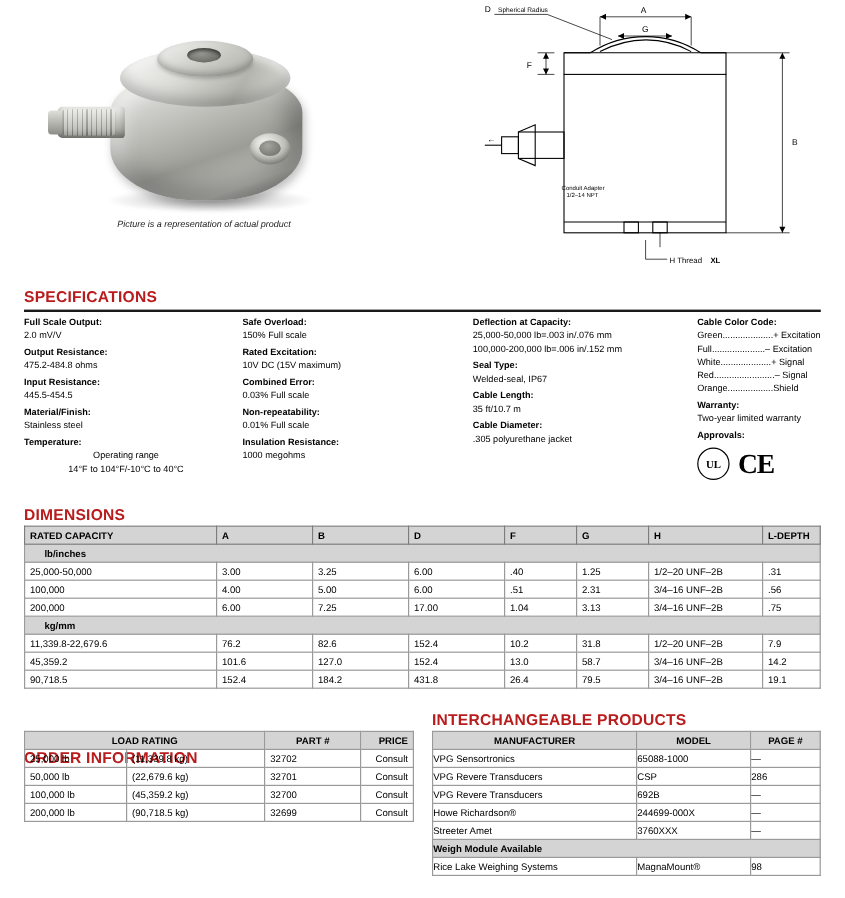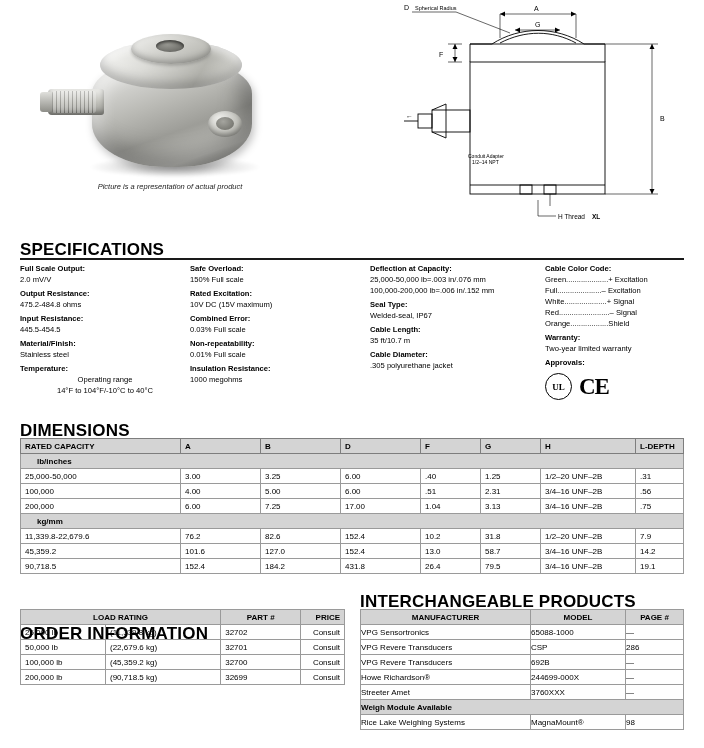--- a/index.html
+++ b/index.html
@@ -78,30 +78,30 @@
     position:absolute; left:60px; top:128px; width:170px; height:20px;
     border-radius:50%;
     background: radial-gradient(ellipse at center, rgba(0,0,0,.28) 0%, rgba(0,0,0,0) 72%);
     filter: blur(1px);
   }
 
   .drawing-wrap { position: absolute; left: 360px; top: 0; width: 344px; height: 232px; }
 
   
   .sec-title {
-    color: #000000; font-weight: bold; font-size: 17px; letter-spacing: .2px;
+    color: #b91c1c; font-weight: bold; font-size: 13px; letter-spacing: .2px;
   }
 
   
   .specs-head { position: absolute; left: 20px; top: 240px; }
   .specs-rule { position: absolute; left: 20px; top: 258px; width: 664px; height: 2px; background: #1a1a1a; }
 
   .specs-grid {
     position: absolute; left: 20px; top: 263px; width: 668px;
-    display: grid; grid-template-columns: 170px 180px 175px 150px; column-gap: 0;
+    display: grid; grid-template-columns: 170px 180px 175px 150px; column-gap: 12px;
     font-size: 7.6px; line-height: 1.45;
   }
   .spec-block { margin-bottom: 3px; }
   .spec-label { font-weight: bold; }
   .spec-val { }
   .indent { padding-left: 0; text-align: center; }
 
   .color-row { display: flex; }
   .color-row .nm { white-space: pre; }
   .color-row .vl { }

